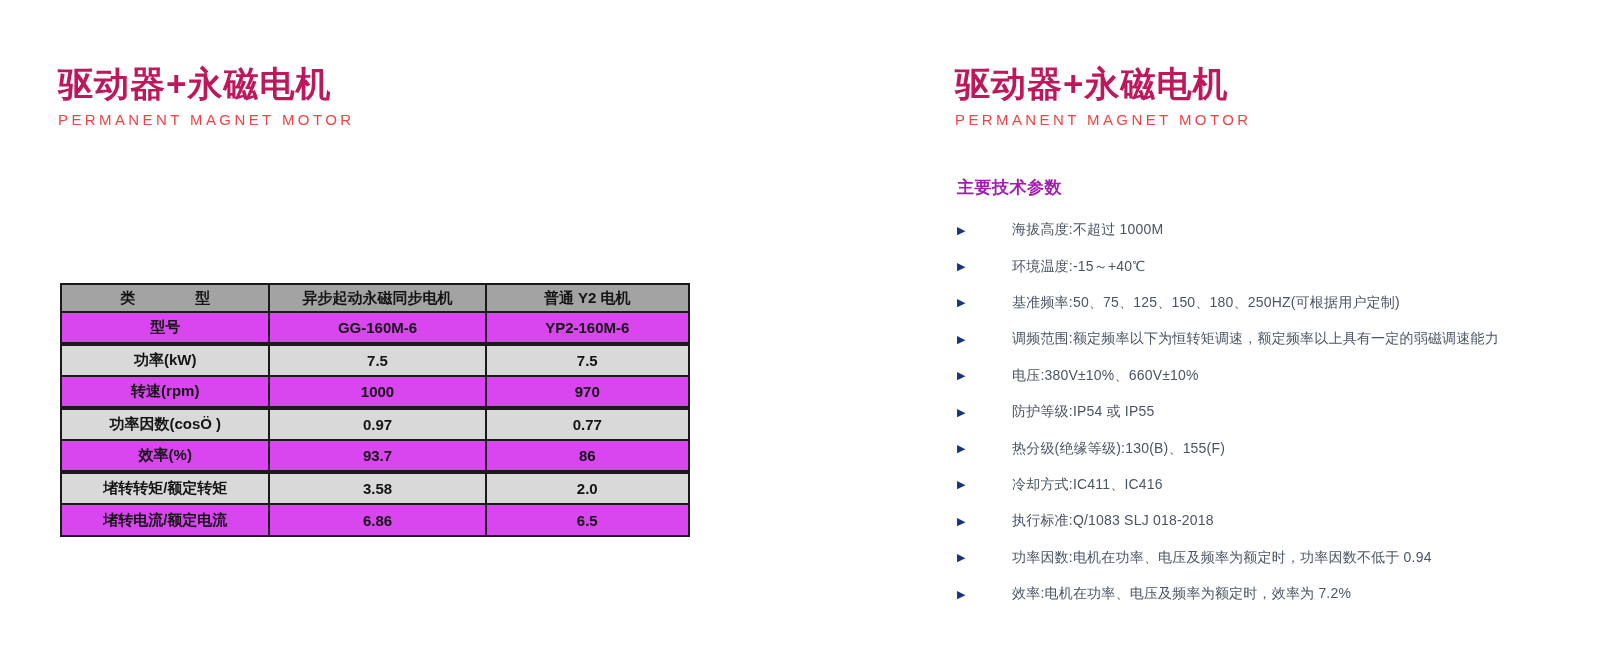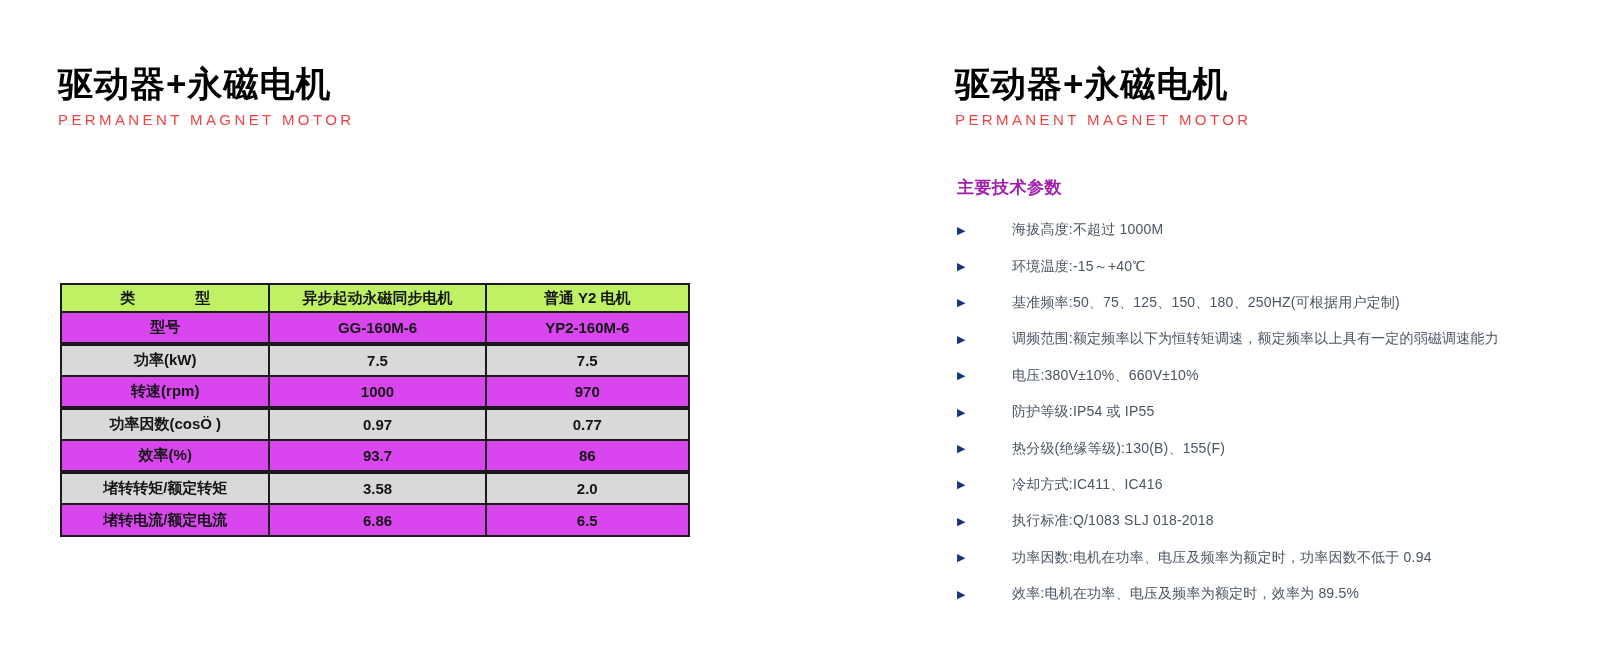--- a/index.html
+++ b/index.html
@@ -4,35 +4,35 @@
 <style>
   * { margin:0; padding:0; box-sizing:border-box; }
   html,body { width:1600px; height:668px; background:#ffffff; overflow:hidden;
               font-family:"Liberation Sans", sans-serif; }
   .page { position:relative; width:1600px; height:668px; background:#ffffff; }
 
   
   .title-block { position:absolute; color:#1c3a85; }
   .title-block.left  { left:58px;  top:64px; }
   .title-block.right { left:955px; top:64px; }
-  .main-title { font-size:35px; font-weight:800; letter-spacing:1px; line-height:40px; color:#000000; }
+  .main-title { font-size:35px; font-weight:800; letter-spacing:1px; line-height:40px; color:#be185d; }
   .sub-title  { font-size:15px; font-weight:400; letter-spacing:3.4px; margin-top:7px; color:#ef4444; }
 
   
   .para { position:absolute; left:58px; top:176px; width:600px; }
   .para .line { height:31px; line-height:31px; font-size:14.5px; font-weight:600;
                 color:#232323; letter-spacing:0.2px; white-space:nowrap; }
 
   
   table.compare { position:absolute; left:60px; top:283px; width:630px;
                   border-collapse:collapse; table-layout:fixed; }
   table.compare th, table.compare td {
       border:2px solid #1a1a1a; text-align:center; vertical-align:middle;
       font-size:15px; font-weight:700; color:#141414; padding:0; }
-  table.compare th { height:28px; background:#bef264; }
+  table.compare th { height:28px; background:#a3a3a3; }
   table.compare td { height:32px; background:#d946ef; }
   table.compare tr.gray td { background:#d9d9d9; border-top-width:4px; }
   col.c1 { width:33.2%; } col.c2 { width:34.4%; } col.c3 { width:32.4%; }
 
   
   .section-heading { position:absolute; left:957px; top:176px;
                      font-size:17px; font-weight:800; color:#a21caf; letter-spacing:0.5px; }
   ul.specs { position:absolute; left:957px; top:212px; list-style:none; }
   ul.specs li { height:36.4px; display:flex; align-items:center; }
   ul.specs .arrow { width:27px; flex:0 0 27px; color:#16347c; font-size:11px; line-height:1; }
@@ -144,17 +144,17 @@
     <li>
         <span class="arrow">▶</span>
         <span class="spec-text">执行标准:Q/1083 SLJ 018-2018</span>
       </li>
     <li>
         <span class="arrow">▶</span>
         <span class="spec-text">功率因数:电机在功率、电压及频率为额定时，功率因数不低于 0.94</span>
       </li>
     <li>
         <span class="arrow">▶</span>
-        <span class="spec-text">效率:电机在功率、电压及频率为额定时，效率为 89.5%</span>
+        <span class="spec-text">效率:电机在功率、电压及频率为额定时，效率为 7.2%</span>
       </li>
   </ul>
 
 </div>
 
 </body></html>

